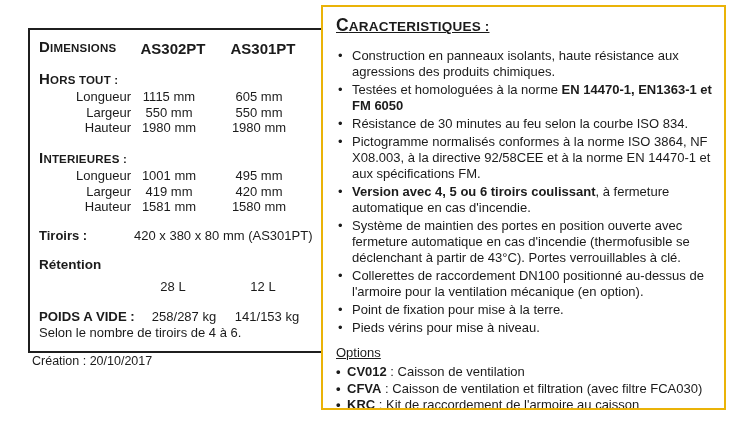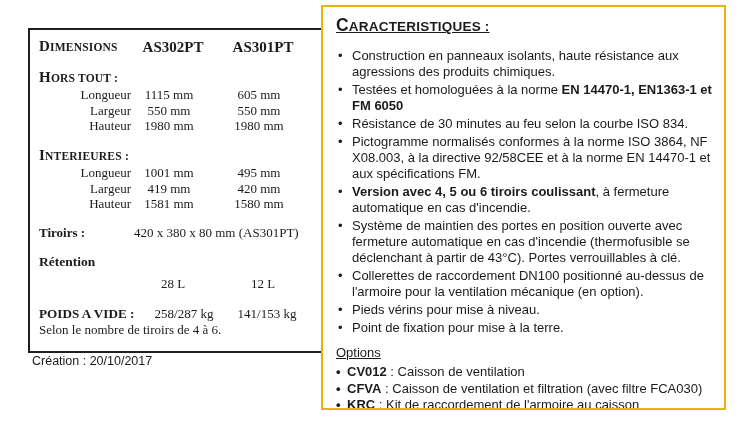--- a/index.html
+++ b/index.html
@@ -17,21 +17,20 @@
     position: absolute;
     left: 28px; top: 28px;
     width: 298px; height: 325px;
     border: 2px solid #1f1f1f;
     background: #ffffff;
     z-index: 1;
     padding: 7px 0 0 9px;
     font-size: 13px;
     line-height: 15.5px;
     overflow: hidden;
-    font-family: Liberation Serif, serif;
   }
   .smallcaps {
     font-weight: bold;
     font-size: 11.5px;
     letter-spacing: 0.2px;
   }
   .smallcaps::first-letter { font-size: 15px; }
   .dim-grid {
     display: grid;
     grid-template-columns: 92px 84px 96px;
@@ -219,24 +218,24 @@
     <li>
       <span class="bold">Version avec 4, 5 ou 6 tiroirs coulissant</span><span>, à fermeture automatique en cas d'incendie.</span>
     </li>
     <li>
       <span>Système de maintien des portes en position ouverte avec fermeture automatique en cas d'incendie (thermofusible se déclenchant à partir de 43°C). Portes verrouillables à clé.</span>
     </li>
     <li>
       <span>Collerettes de raccordement DN100 positionné au-dessus de l'armoire pour la ventilation mécanique (en option).</span>
     </li>
     <li>
+      <span>Point de fixation pour mise à la terre.</span>
+    </li>
+    <li>
       <span>Pieds vérins pour mise à niveau.</span>
-    </li>
-    <li>
-      <span>Point de fixation pour mise à la terre.</span>
     </li>
   </ul>
 
   <div>
     <div class="options-heading">Options</div>
     <ul class="options">
       <li>
         <span class="bold">CV012</span><span> : Caisson de ventilation</span>
       </li>
       <li>

